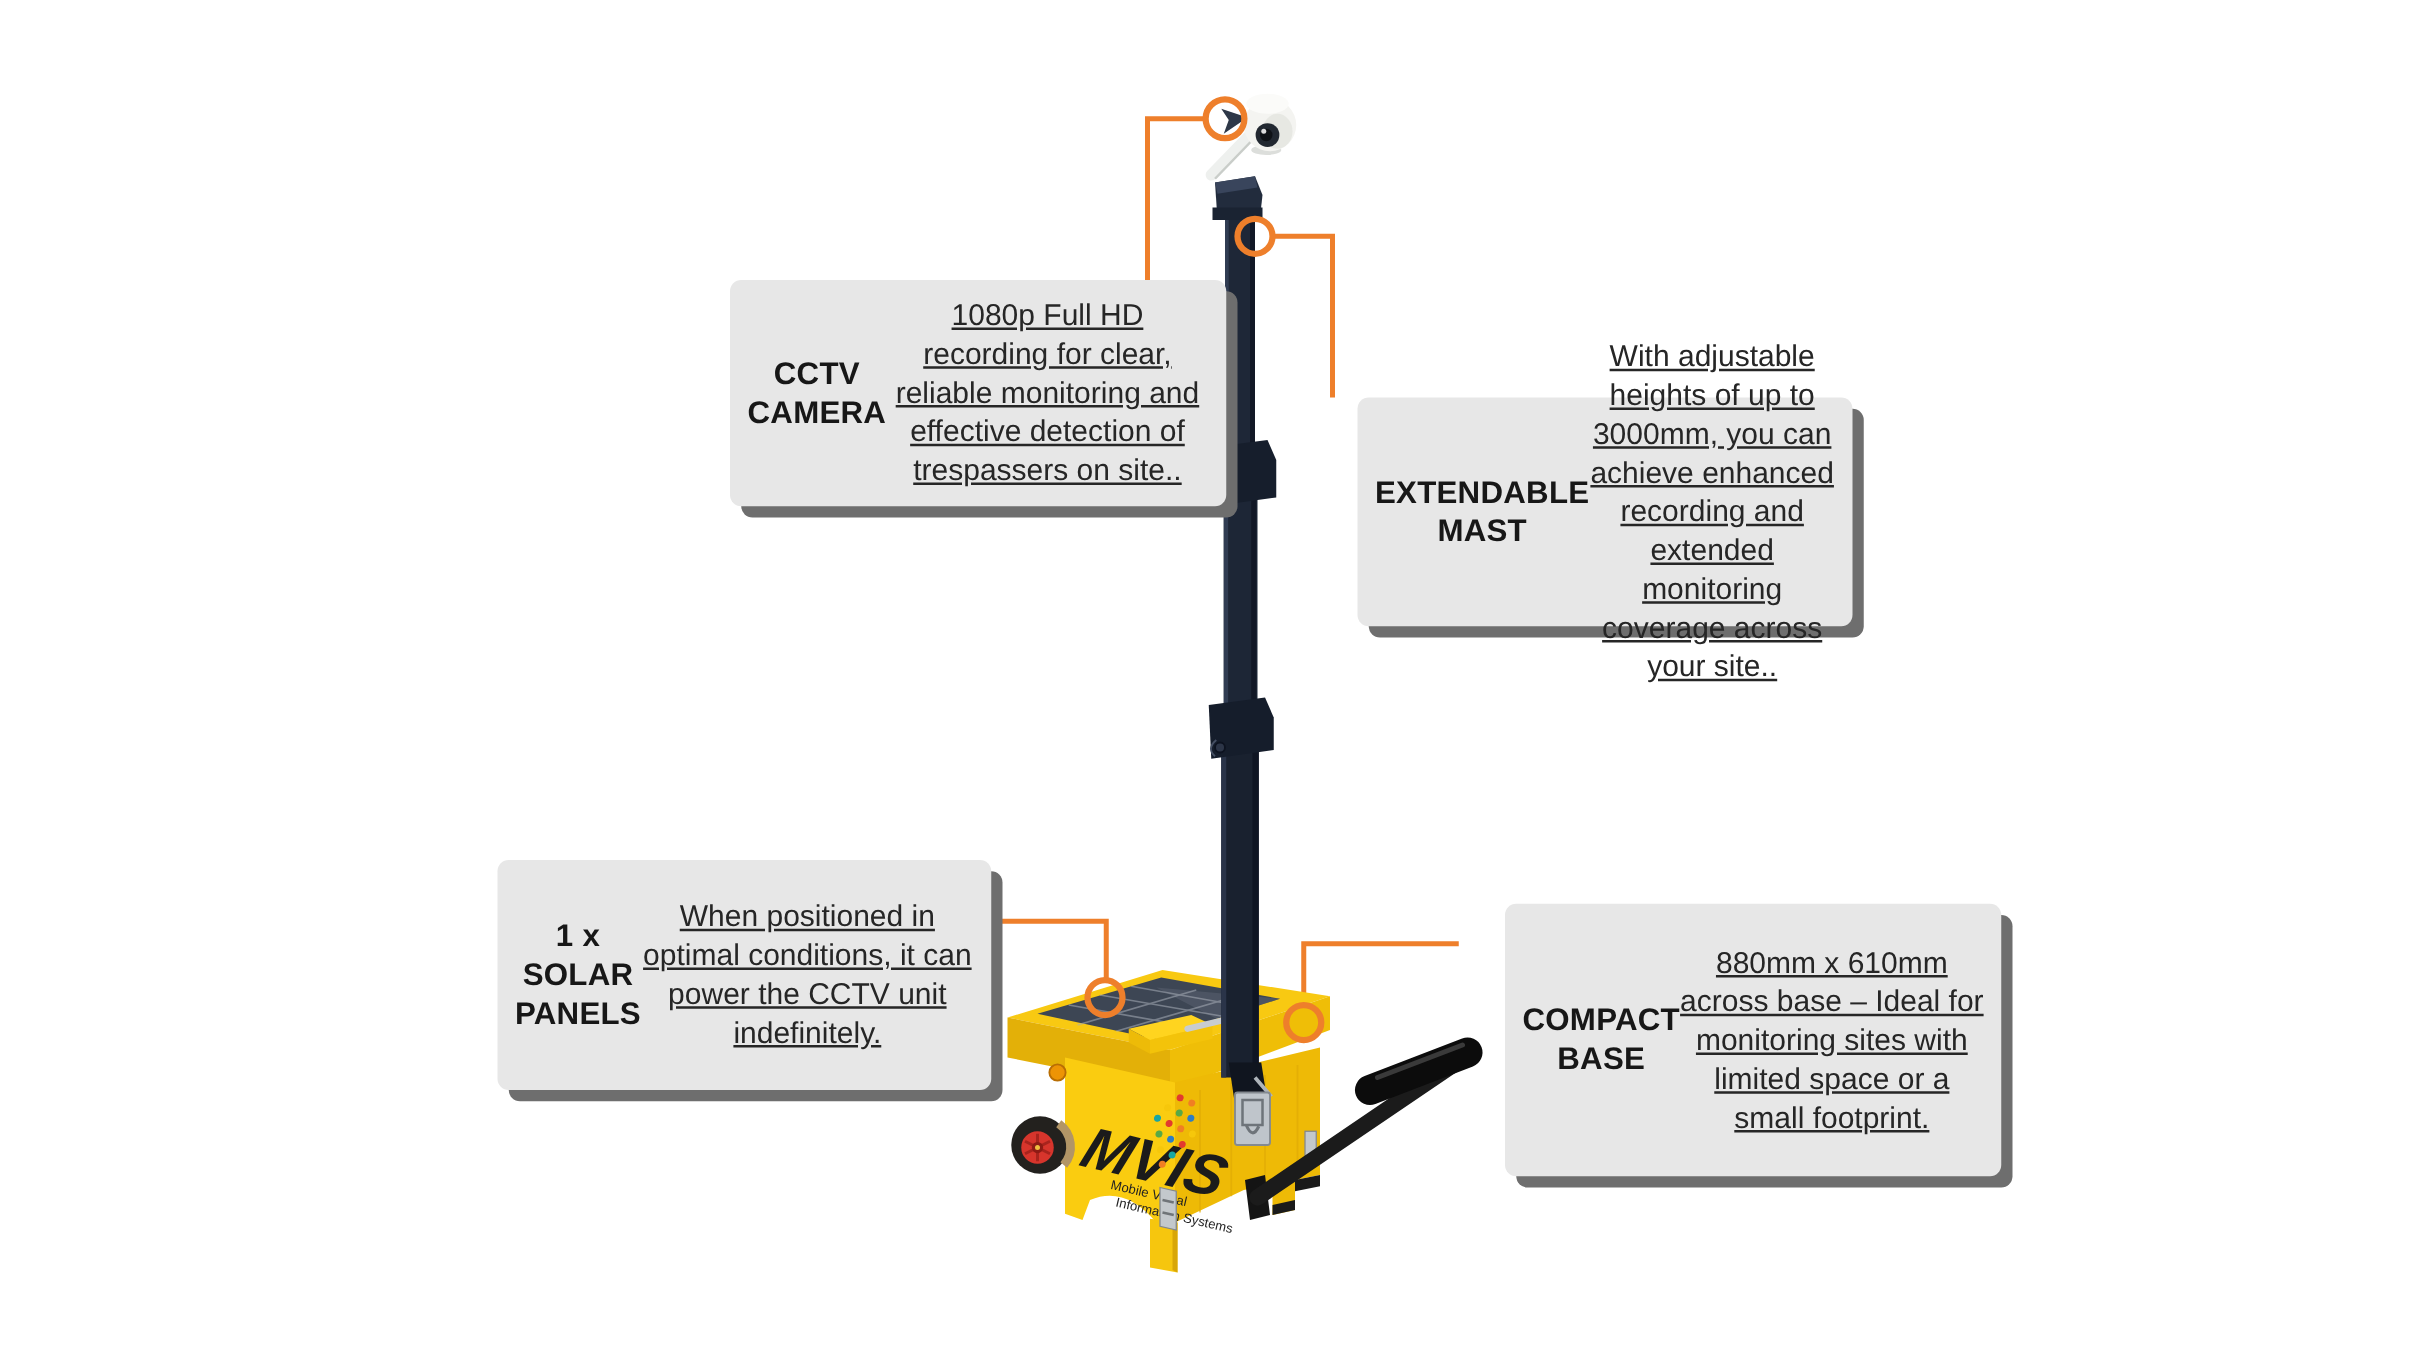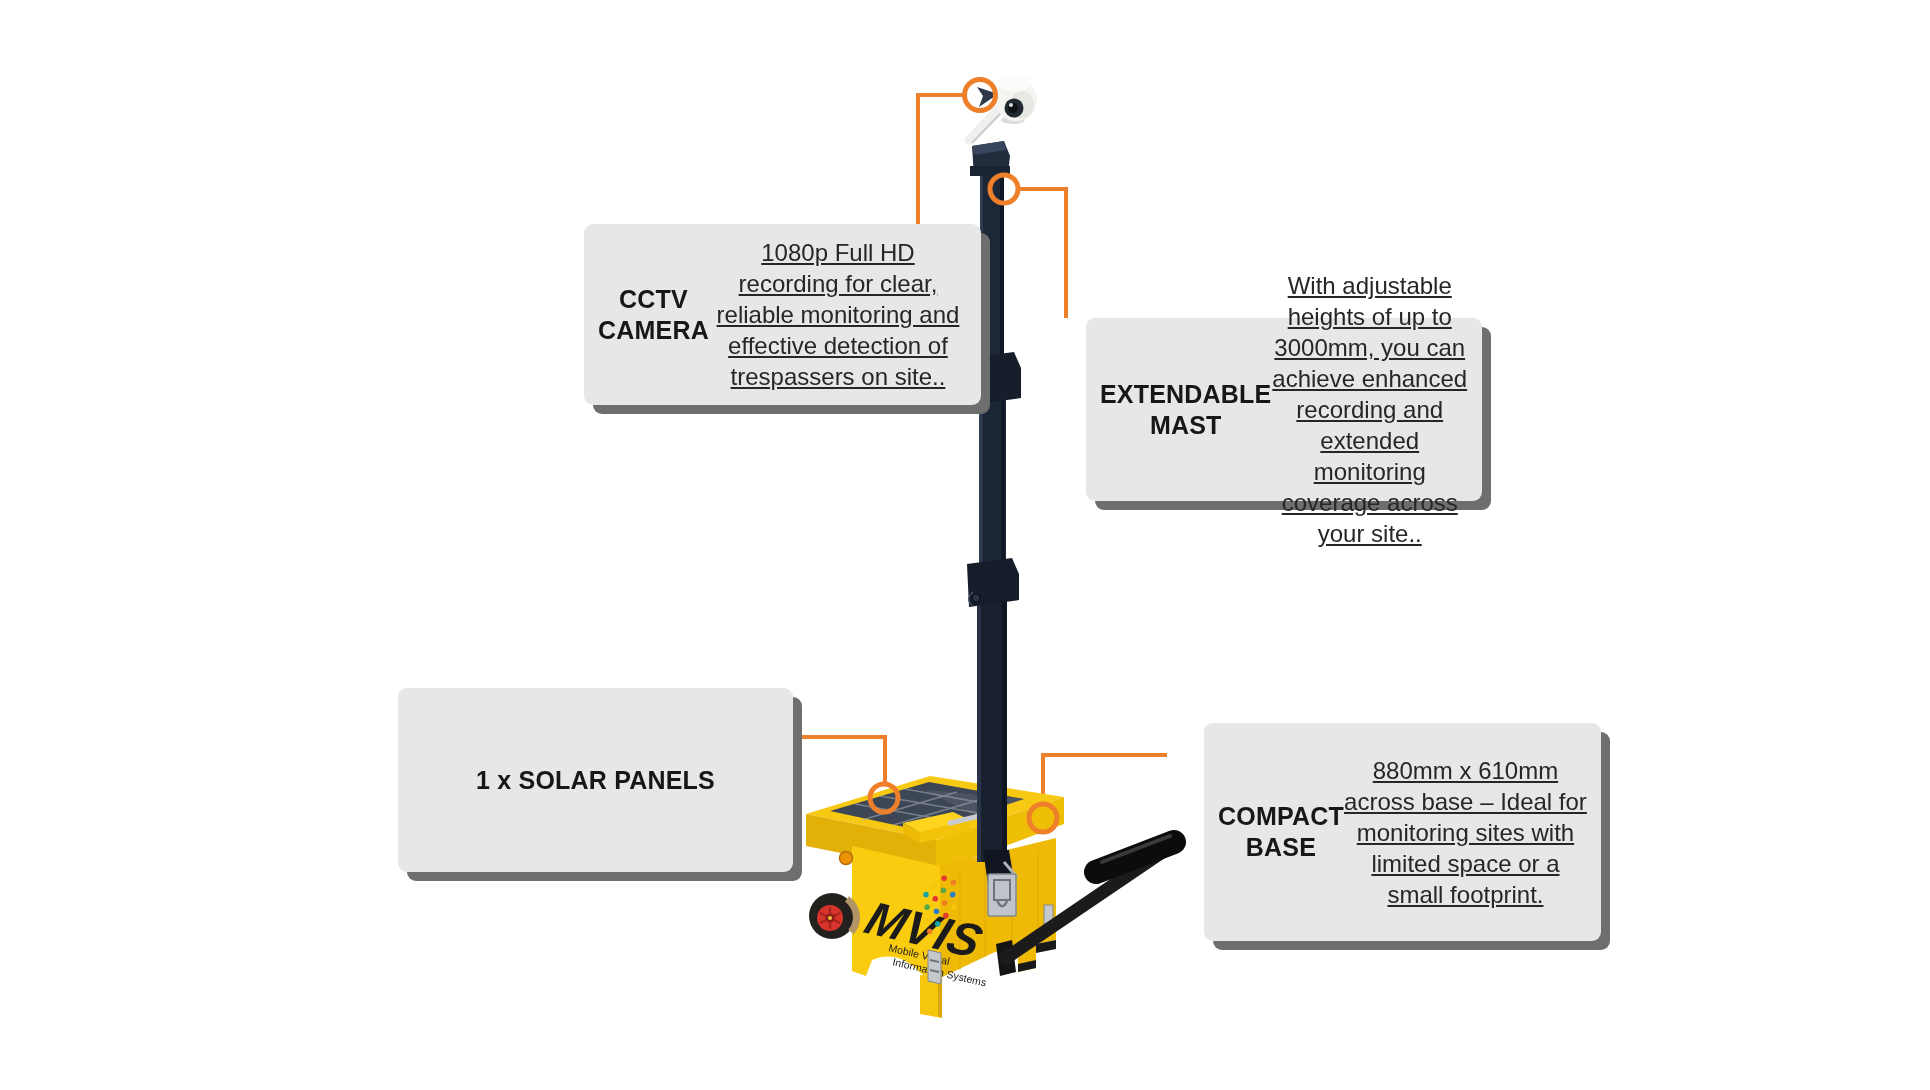--- a/index.html
+++ b/index.html
@@ -192,20 +192,21 @@
     <div class="callout-body">1080p Full HD recording for clear, reliable monitoring and effective detection of trespassers on site..</div>
   </div>
 
   <div class="callout" id="callout-mast">
     <div class="callout-title">EXTENDABLE MAST</div>
     <div class="callout-body">With adjustable heights of up to 3000mm, you can achieve enhanced recording and extended monitoring coverage across your site..</div>
   </div>
 
   <div class="callout" id="callout-solar">
     <div class="callout-title">1 x SOLAR PANELS</div>
+    <div class="callout-body">When positioned in optimal conditions, it can power the CCTV unit indefinitely.</div>
   </div>
 
   <div class="callout" id="callout-base">
     <div class="callout-title">COMPACT BASE</div>
     <div class="callout-body">880mm x 610mm across base – Ideal for monitoring sites with limited space or a small footprint.</div>
   </div>
 
 </div>
 
 </body></html>

